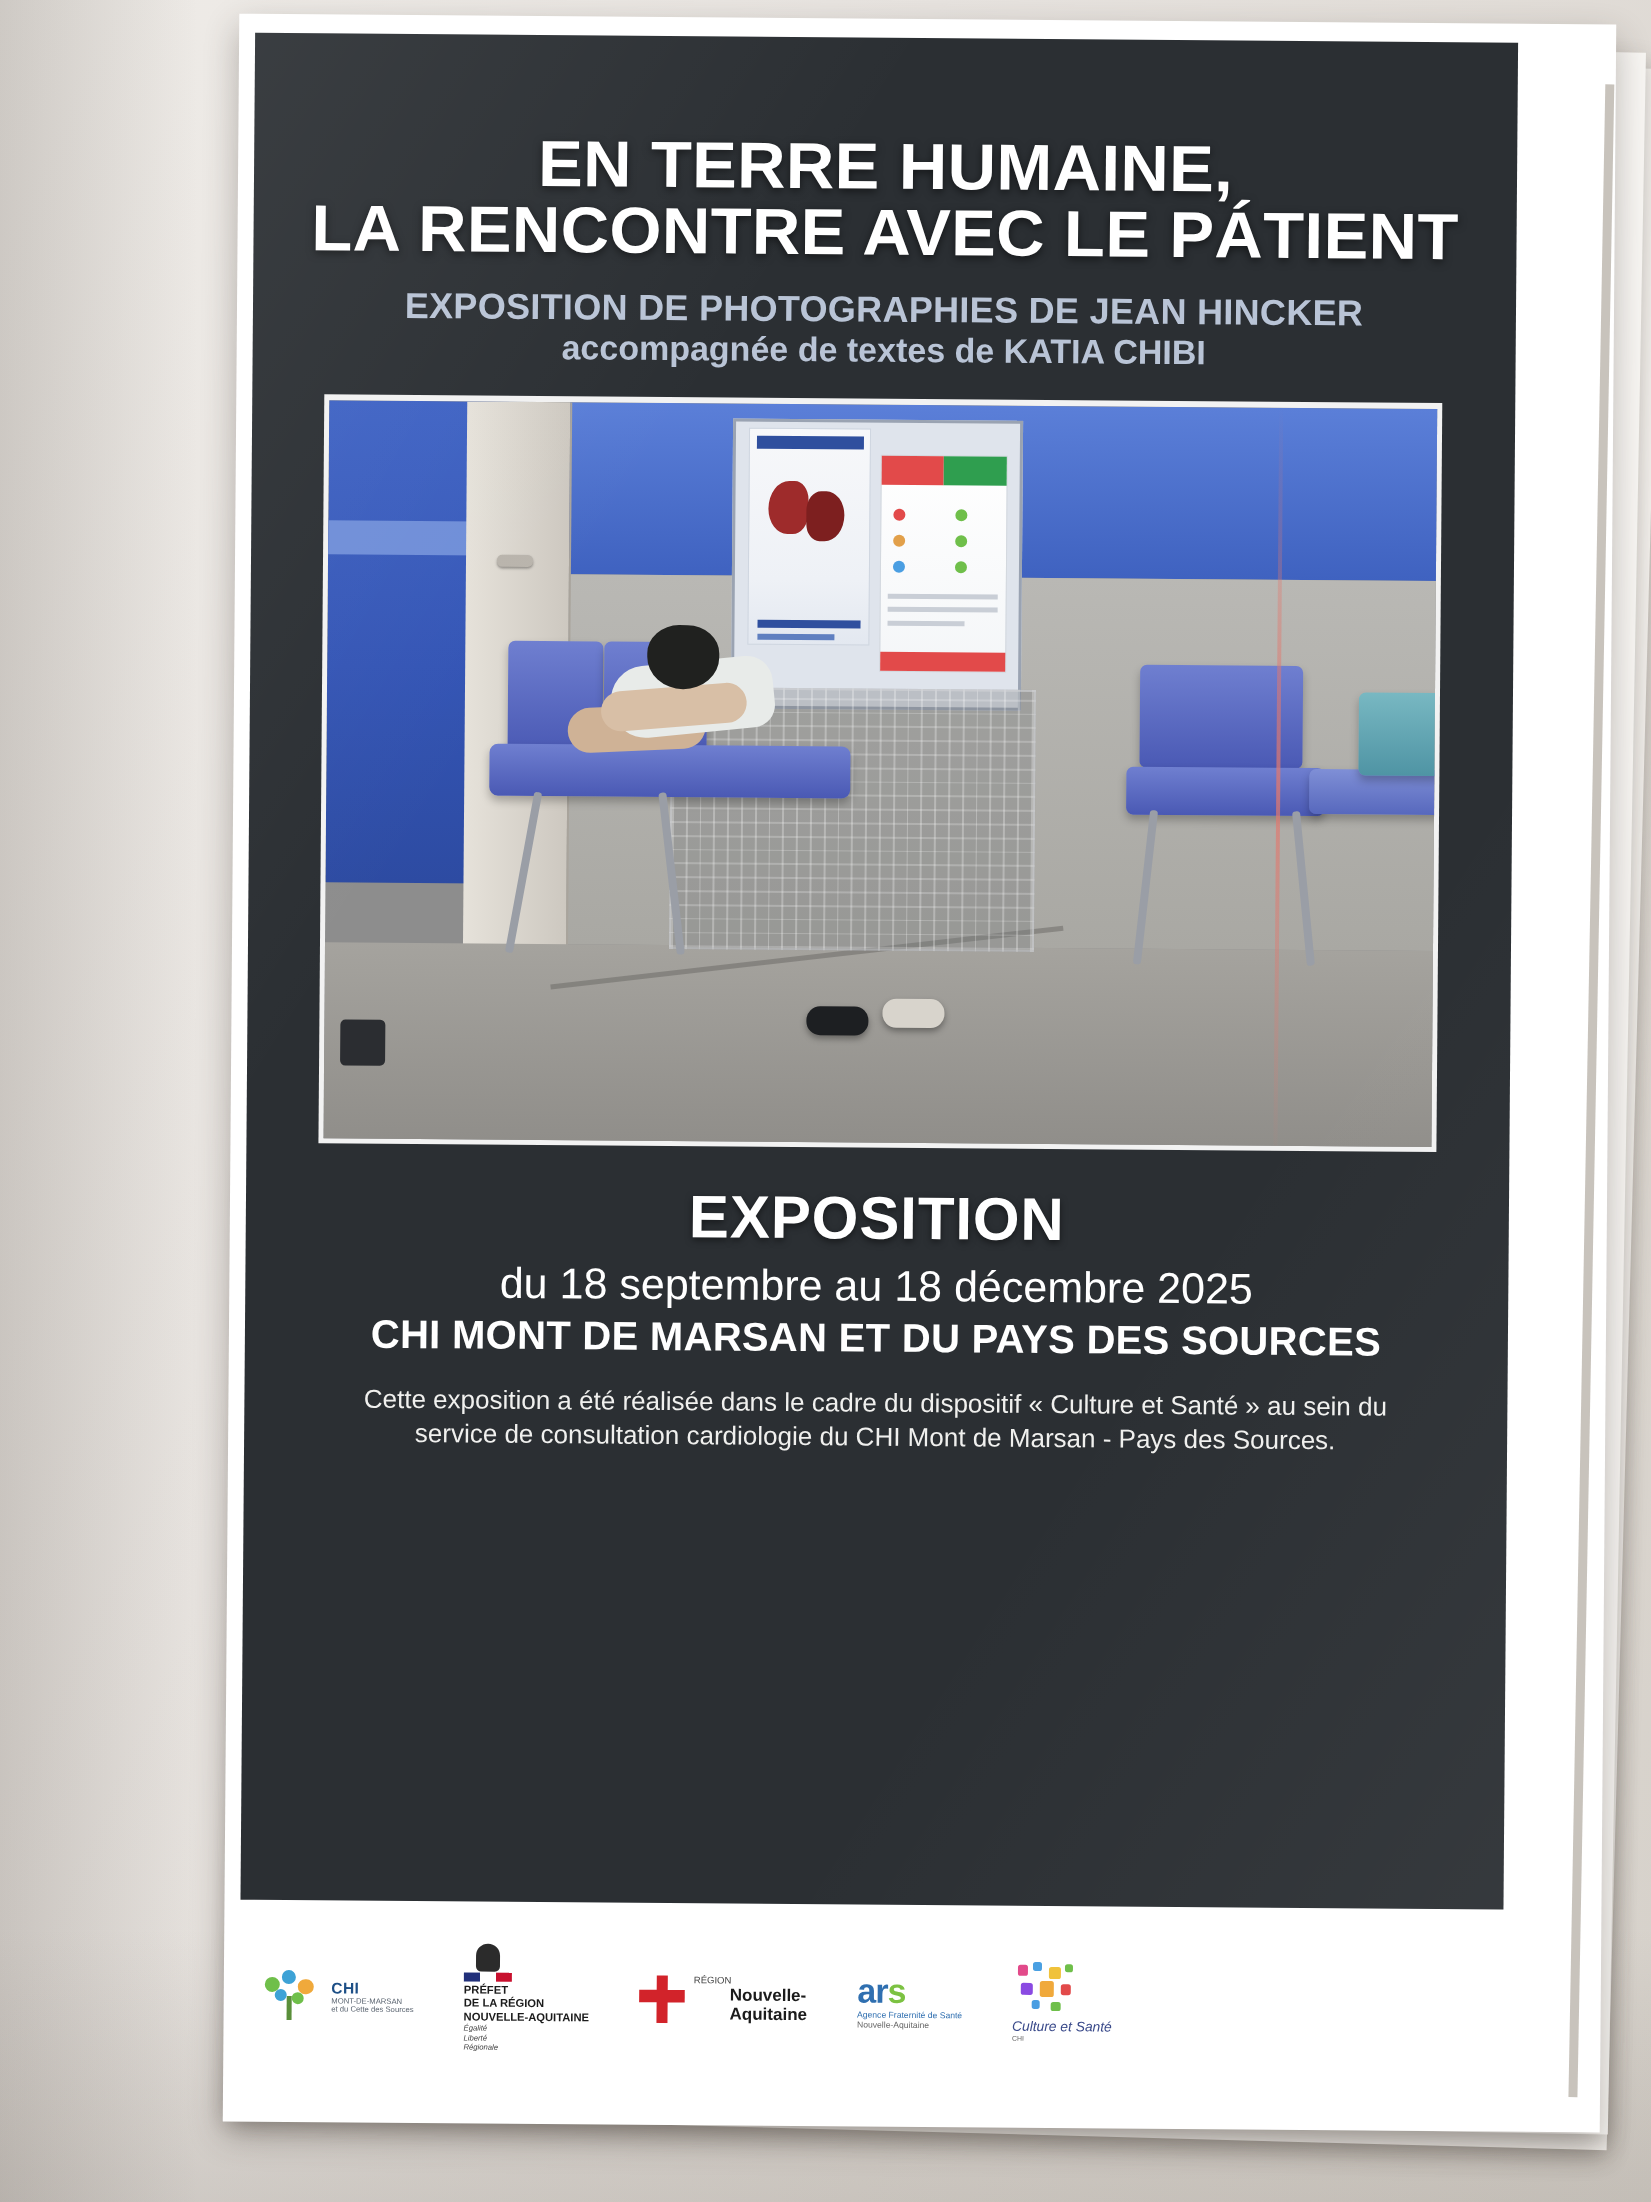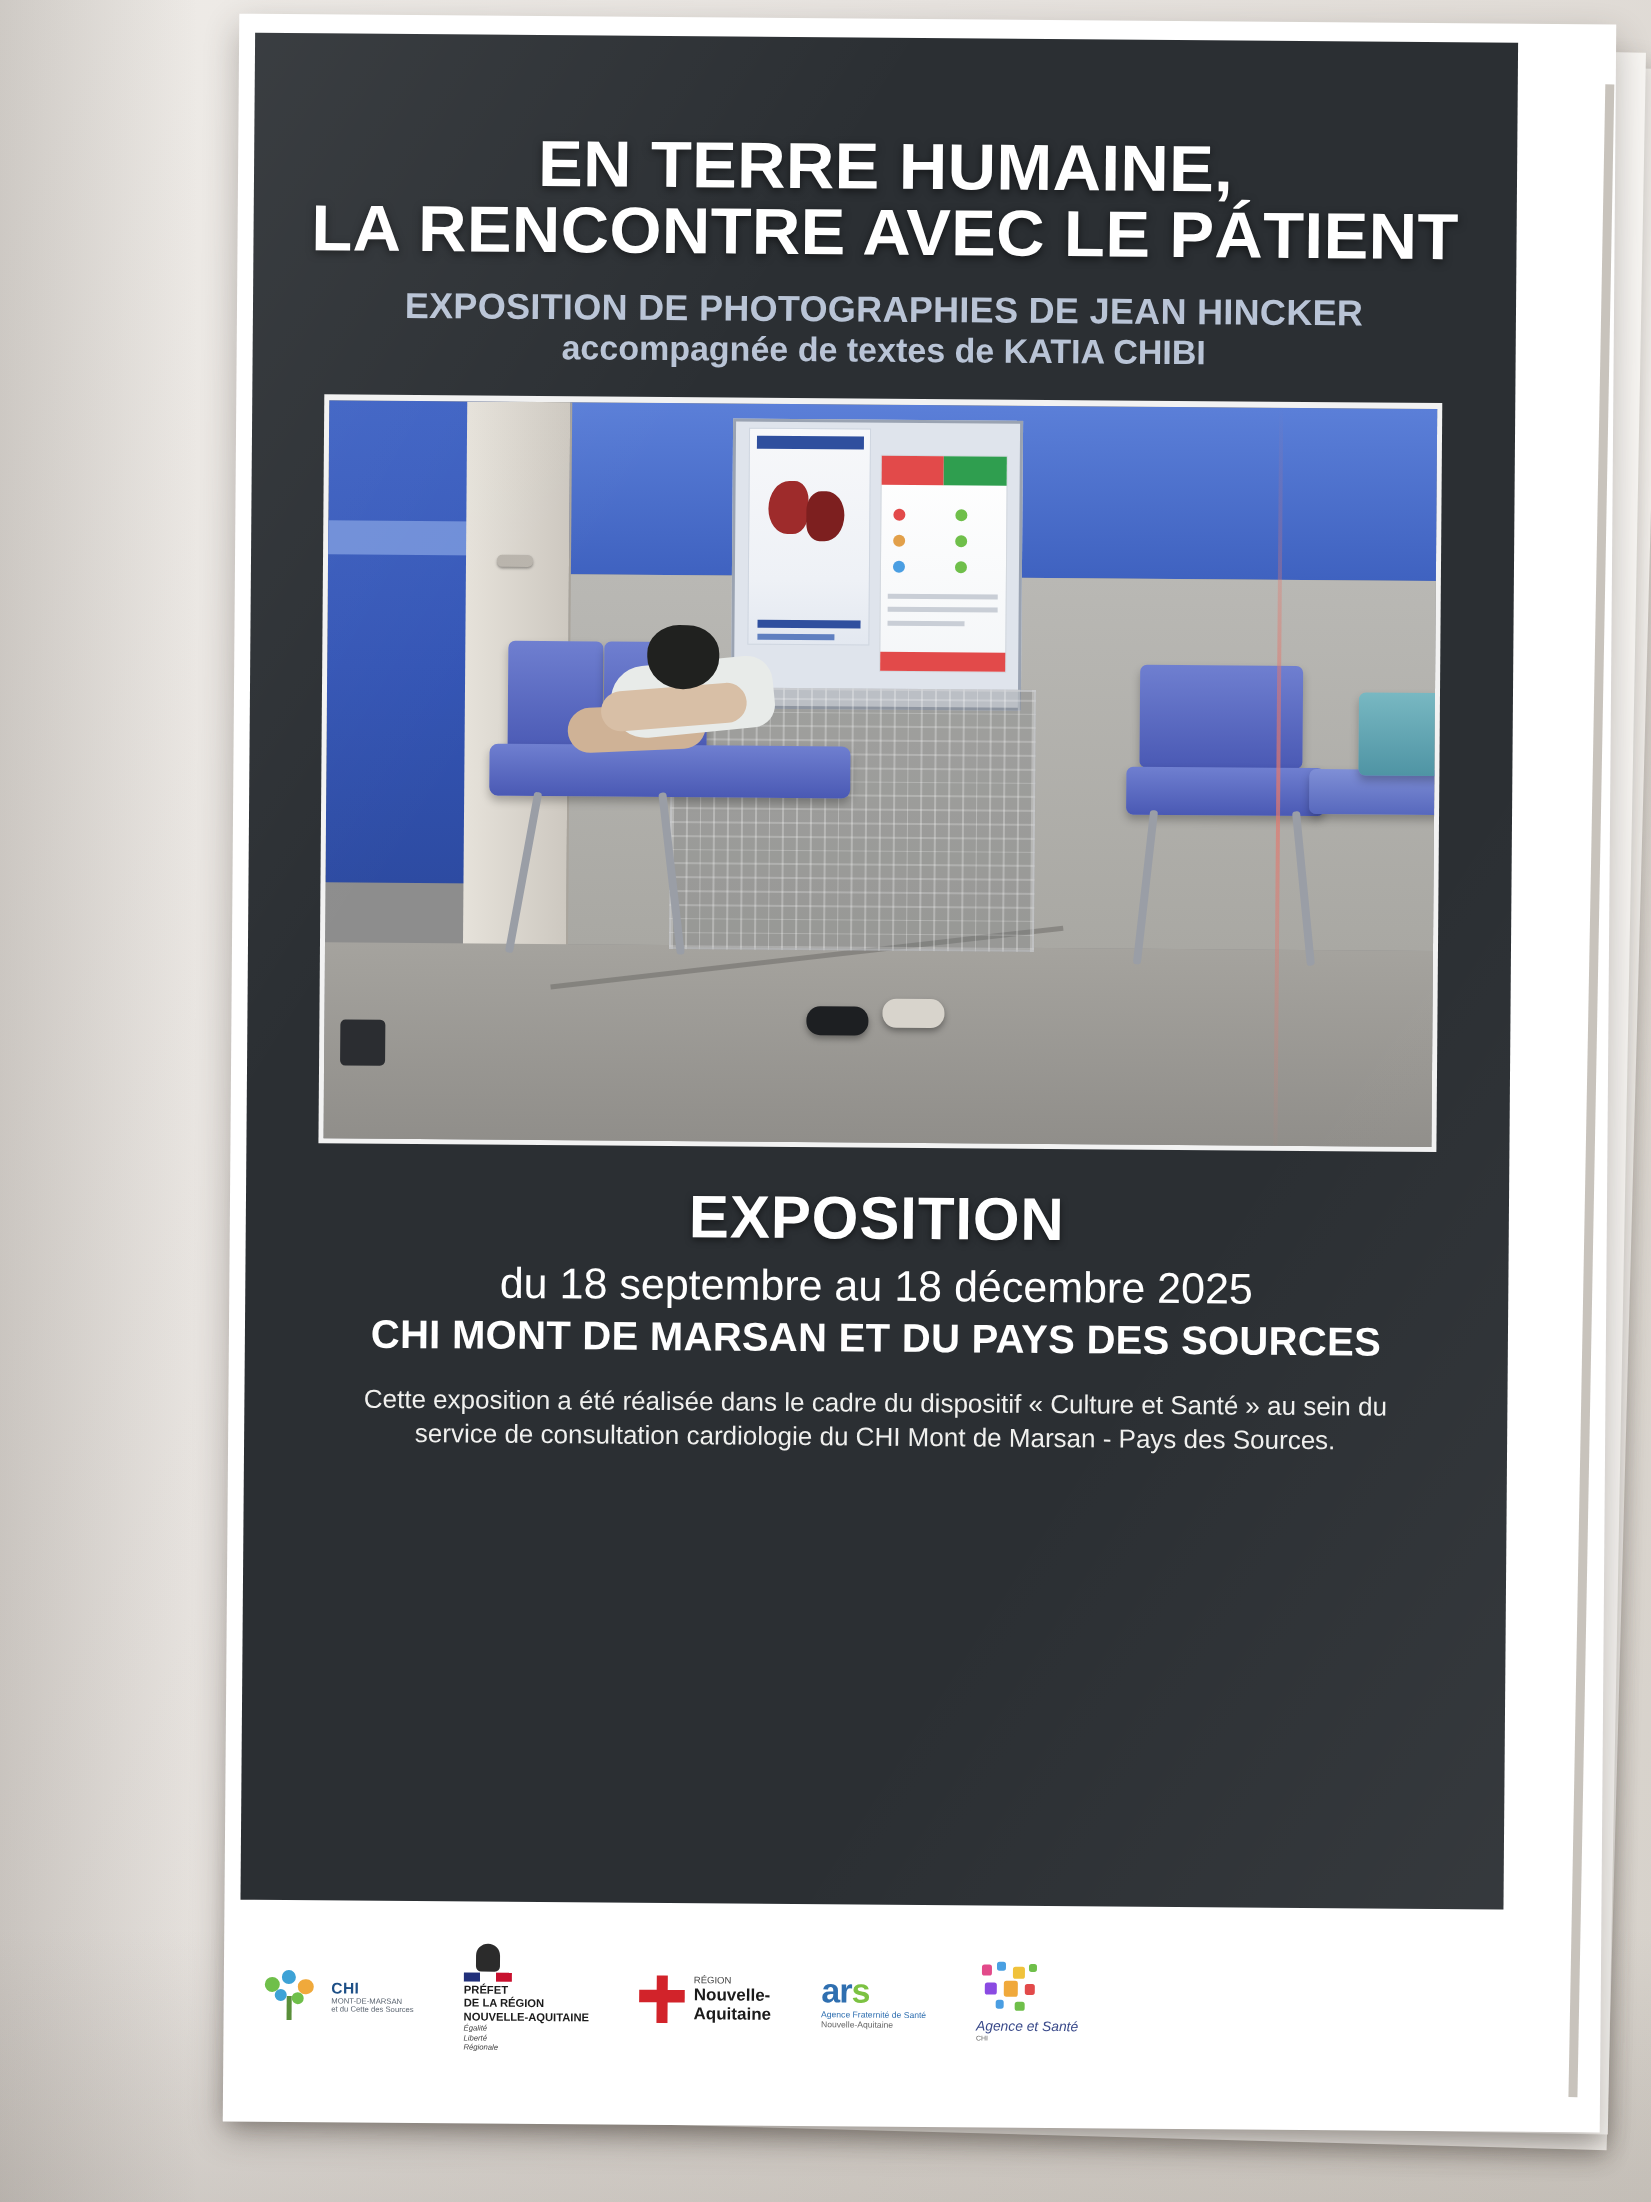--- a/index.html
+++ b/index.html
@@ -278,21 +278,21 @@
     position:absolute; left:12px; top:0; width:24px; height:27.5px;
     background:#2b2b2b; border-radius:12px 12px 5.2px 5.2px;
   }
   .prefet-text { font-size: 11.2px; font-weight: 700; color: #1b1b1b; line-height: 1.2; }
   .prefet-motto { font-size: 7.7px; font-style: italic; color: #3d3d3d; line-height: 1.25; }
 
   .logo-region .cross {
     width: 46px; height: 48px; background: #d2232a;
     clip-path: polygon(38% 0, 62% 0, 62% 30%, 100% 30%, 100% 56%, 62% 56%, 62% 100%, 38% 100%, 38% 56%, 0 56%, 0 30%, 38% 30%);
   }
-  .region-text { font-size: 17px; font-weight: 700; color: #1b1b1b; line-height: 1.1; }
+  .region-text { font-size: 17px; font-weight: 700; color: #1b1b1b; line-height: 1.1; margin-left: 36px; }
 
   .logo-ars .ars-word { font-size: 34px; font-weight: 700; color: #2f6fb0; letter-spacing: -0.9px; }
   .logo-ars .ars-s { color: #7cc242; }
   .ars-sub { font-size: 8.6px; color: #2f6fb0; }
 
   .logo-cs .cs-art { width: 72px; height: 57px; position: relative; }
   .cs-dot { position:absolute; border-radius: 2.6px; }
   .cs-text { font-size: 13.8px; color: #3a4a8a; font-style: italic; }
   .cs-sub { font-size: 6.9px; color: #666; }
 
@@ -455,21 +455,21 @@
             <span class="cs-dot" style="left:5.2px;top:3.4px;width:10.3px;height:10.3px;background:#e24a8a;"></span>
             <span class="cs-dot" style="left:20.6px;top:0px;width:8.6px;height:8.6px;background:#4aa0e2;"></span>
             <span class="cs-dot" style="left:36px;top:5.2px;width:12px;height:12px;background:#f0c23b;"></span>
             <span class="cs-dot" style="left:52px;top:1.7px;width:8.6px;height:8.6px;background:#6fbf4a;"></span>
             <span class="cs-dot" style="left:8.6px;top:20.6px;width:12px;height:12px;background:#8a4ae2;"></span>
             <span class="cs-dot" style="left:27.5px;top:19px;width:13.8px;height:15.5px;background:#f0a93b;"></span>
             <span class="cs-dot" style="left:48px;top:22.4px;width:10.3px;height:10.3px;background:#e24a4a;"></span>
             <span class="cs-dot" style="left:19px;top:38px;width:8.6px;height:8.6px;background:#4a9ee2;"></span>
             <span class="cs-dot" style="left:38px;top:40px;width:10.3px;height:8.6px;background:#6fbf4a;"></span>
           </div>
-          <div class="cs-text">Agence et Santé</div>
+          <div class="cs-text">Culture et Santé</div>
           <div class="cs-sub">CHI</div>
         </div>
       </div>
 
     </div>
   </div>
 </div>
 
 
 </body></html>

